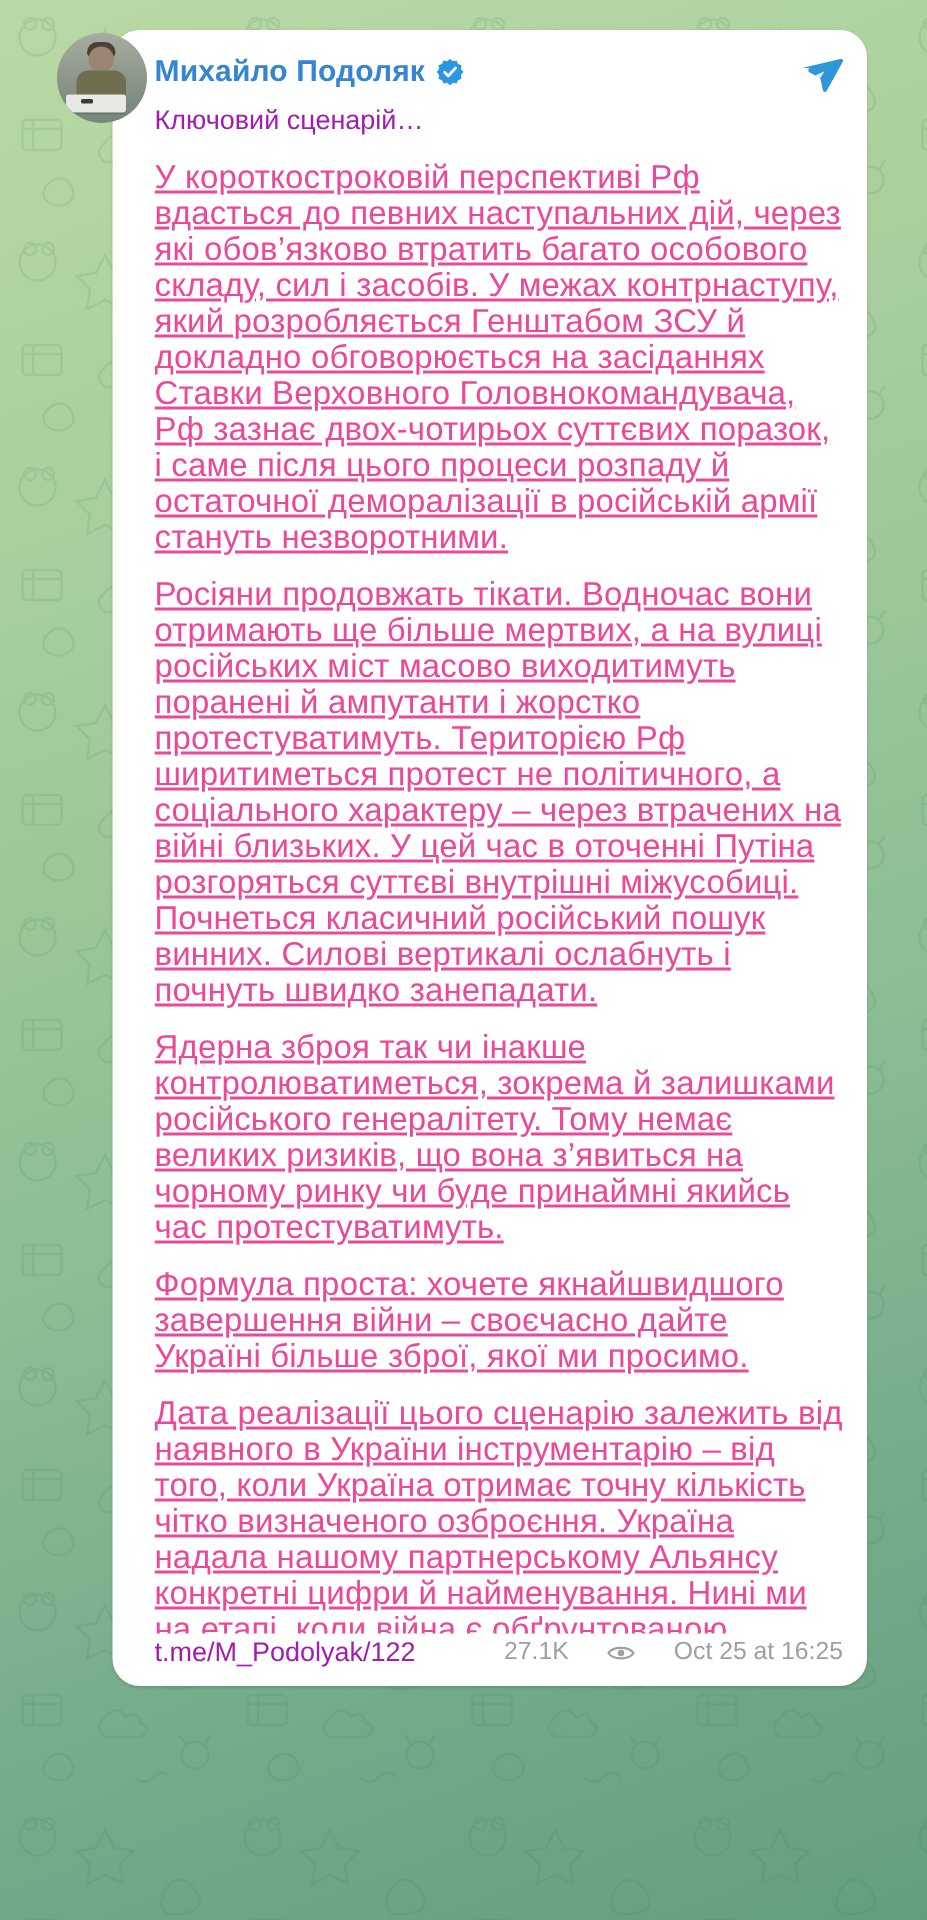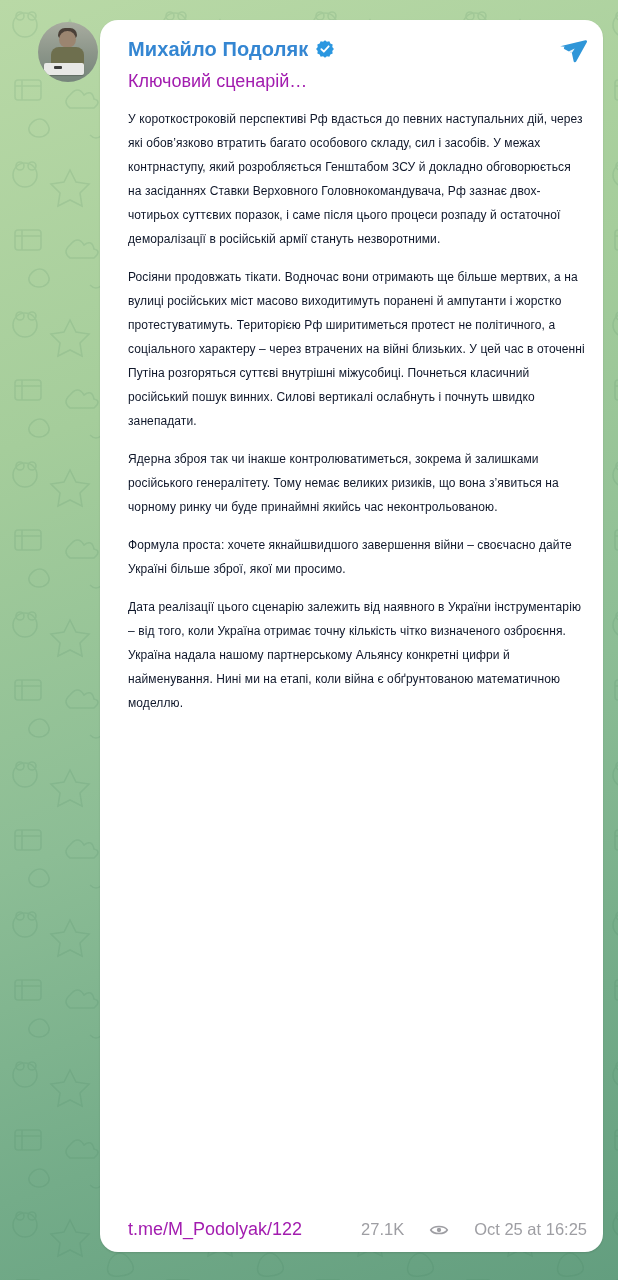--- a/index.html
+++ b/index.html
@@ -14,32 +14,32 @@
     position:absolute;left:38px;top:22px;width:60px;height:60px;border-radius:50%;
     overflow:hidden;background:linear-gradient(180deg,#a8aca0 0%,#8a9488 55%,#76857b 100%);
     z-index:3;
   }
   .avatar .head{position:absolute;left:21px;top:9px;width:17px;height:17px;border-radius:50%;background:#9b8570;}
   .avatar .hair{position:absolute;left:20px;top:6px;width:19px;height:10px;border-radius:9px 9px 4px 4px;background:#4a4038;}
   .avatar .torso{position:absolute;left:13px;top:25px;width:33px;height:24px;border-radius:8px 8px 0 0;background:#6e6f4e;}
   .avatar .podium{position:absolute;left:6px;top:41px;width:40px;height:12px;border-radius:2px;background:#e8e8e6;box-shadow:0 1px 1px rgba(0,0,0,.2);}
   .avatar .mic{position:absolute;left:16px;top:44px;width:8px;height:3px;border-radius:1px;background:#3a3a3a;}
   .bubble{
-    position:absolute;left:75px;top:20px;width:503px;height:1232px;
+    position:absolute;left:75px;top:20px;width:503px;height:1104px;
     background:#ffffff;border-radius:18px;box-shadow:0 1px 2px rgba(0,0,0,.12);
     box-sizing:border-box;padding:14px 16px 12px 28px;
-    display:flex;flex-direction:column;z-index:2;margin-left:25px;
+    display:flex;flex-direction:column;z-index:2;
   }
   .bubble-header{display:flex;align-items:center;min-height:28px;}
   .channel-name{font-size:20px;font-weight:bold;color:#3486d2;letter-spacing:.1px;}
   .verified{width:20px;height:20px;margin-left:7px;flex:0 0 auto;}
   .plane{margin-left:auto;width:30px;height:30px;flex:0 0 auto;cursor:pointer;}
   .post-title{font-size:18px;color:#a21caf;margin-top:5px;line-height:24px;}
   .post-body{flex:1 1 auto;overflow:hidden;margin-top:14px;}
-  .post-body p{margin:0 0 14px 0;font-size:12px;line-height:24px;color:#0f172a;letter-spacing:.1px;}
+  .post-body p{margin:0 0 14px 0;font-size:22px;line-height:24px;color:#ec4899;letter-spacing:.1px;text-decoration:underline;}
   .bubble-footer{
     margin-top:auto;display:flex;align-items:center;padding-top:2px;
   }
   .post-link{font-size:18px;color:#a21caf;text-decoration:none;cursor:pointer;}
   .meta{margin-left:auto;display:flex;align-items:center;gap:25px;color:#9e9ea3;font-size:16.5px;}
   .eye{width:20px;height:20px;}
 </style>
 </head>
 <body>
 
@@ -87,21 +87,21 @@
         <path fill="#2f96d8" d="M2.4 11.1L21.6 3.6c.9-.35 1.75.5 1.4 1.4l-6.3 16.5c-.37.95-1.7.93-2.05-.03l-2.3-6.2-6.2-2.3c-.96-.35-.98-1.68-.03-2.05z" transform="rotate(8 12 12)"></path>
         <path fill="#ffffff" d="M12.3 15.2l1.8-3.9-4.6 3 .6.25z" transform="rotate(8 12 12)" opacity="0.9"></path>
       </svg>
     </div>
 
     <div class="post-title">Ключовий сценарій…</div>
 
     <div class="post-body">
       <p>У короткостроковій перспективі Рф вдасться до певних наступальних дій, через які обов’язково втратить багато особового складу, сил і засобів. У межах контрнаступу, який розробляється Генштабом ЗСУ й докладно обговорюється на засіданнях Ставки Верховного Головнокомандувача, Рф зазнає двох-чотирьох суттєвих поразок, і саме після цього процеси розпаду й остаточної деморалізації в російській армії стануть незворотними.</p>
       <p>Росіяни продовжать тікати. Водночас вони отримають ще більше мертвих, а на вулиці російських міст масово виходитимуть поранені й ампутанти і жорстко протестуватимуть. Територією Рф ширитиметься протест не політичного, а соціального характеру – через втрачених на війні близьких. У цей час в оточенні Путіна розгоряться суттєві внутрішні міжусобиці. Почнеться класичний російський пошук винних. Силові вертикалі ослабнуть і почнуть швидко занепадати.</p>
-      <p>Ядерна зброя так чи інакше контролюватиметься, зокрема й залишками російського генералітету. Тому немає великих ризиків, що вона з’явиться на чорному ринку чи буде принаймні якийсь час неконтрольованою.</p>
+      <p>Ядерна зброя так чи інакше контролюватиметься, зокрема й залишками російського генералітету. Тому немає великих ризиків, що вона з’явиться на чорному ринку чи буде принаймні якийсь час протестуватимуть.</p>
       <p>Формула проста: хочете якнайшвидшого завершення війни – своєчасно дайте Україні більше зброї, якої ми просимо.</p>
       <p>Дата реалізації цього сценарію залежить від наявного в України інструментарію – від того, коли Україна отримає точну кількість чітко визначеного озброєння. Україна надала нашому партнерському Альянсу конкретні цифри й найменування. Нині ми на етапі, коли війна є обґрунтованою математичною моделлю.</p>
     </div>
 
     <div class="bubble-footer">
       <a class="post-link">t.me/M_Podolyak/122</a>
       <div class="meta">
         <span>27.1K</span>
         <svg class="eye" viewBox="0 0 24 24">
           <path fill="none" stroke="#9e9ea3" stroke-width="1.8" d="M2 12c3.3-5.6 16.7-5.6 20 0-3.3 5.6-16.7 5.6-20 0z"></path>

